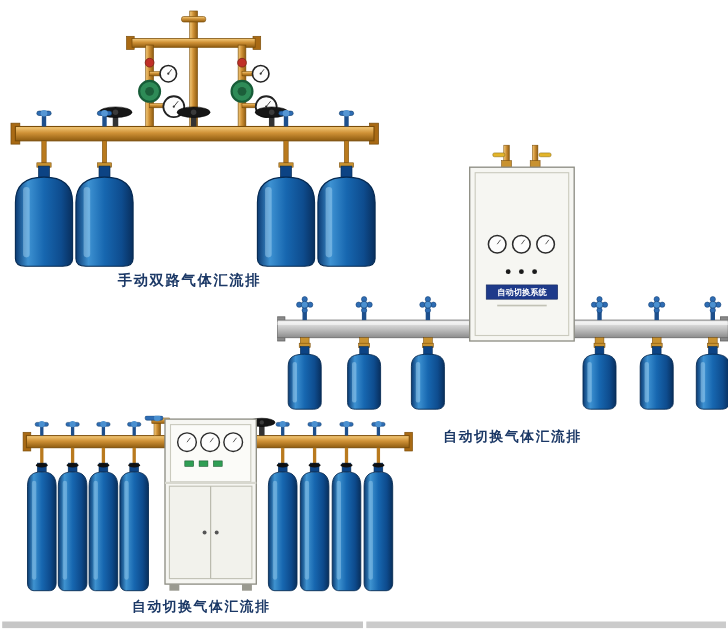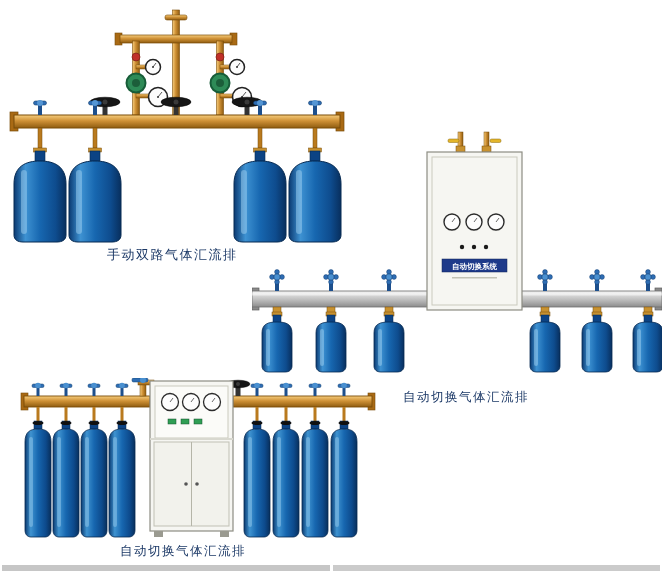--- a/index.html
+++ b/index.html
@@ -2,21 +2,21 @@
 <html><head>
 <meta charset="utf-8">
 <style>
   html,body{margin:0;padding:0;background:#fff;}
   #canvas{
     position:relative;width:662px;height:572px;background:#ffffff;overflow:hidden;
     font-family:"Liberation Sans","DejaVu Sans",sans-serif;
   }
   .illus{position:absolute;}
   .caption{
-    position:absolute;font-weight:normal;color:#1b3866;
+    position:absolute;font-weight:bold;color:#1b3866;
     letter-spacing:1.5px;white-space:nowrap;
     font-family:"Liberation Sans","DejaVu Sans",sans-serif;
   }
   .caption.c1{left:107px;top:246px;font-size:13px;}
   .caption.c2{left:403px;top:389px;font-size:12.5px;}
   .caption.c3{left:120px;top:543px;font-size:12.5px;}
   .bottom-strip{position:absolute;height:6px;top:565px;background:#c6c6c6;}
   .bottom-strip.left{left:2px;width:328px;}
   .bottom-strip.right{left:333px;width:327px;background:#cbcbcb;}
 </style>

